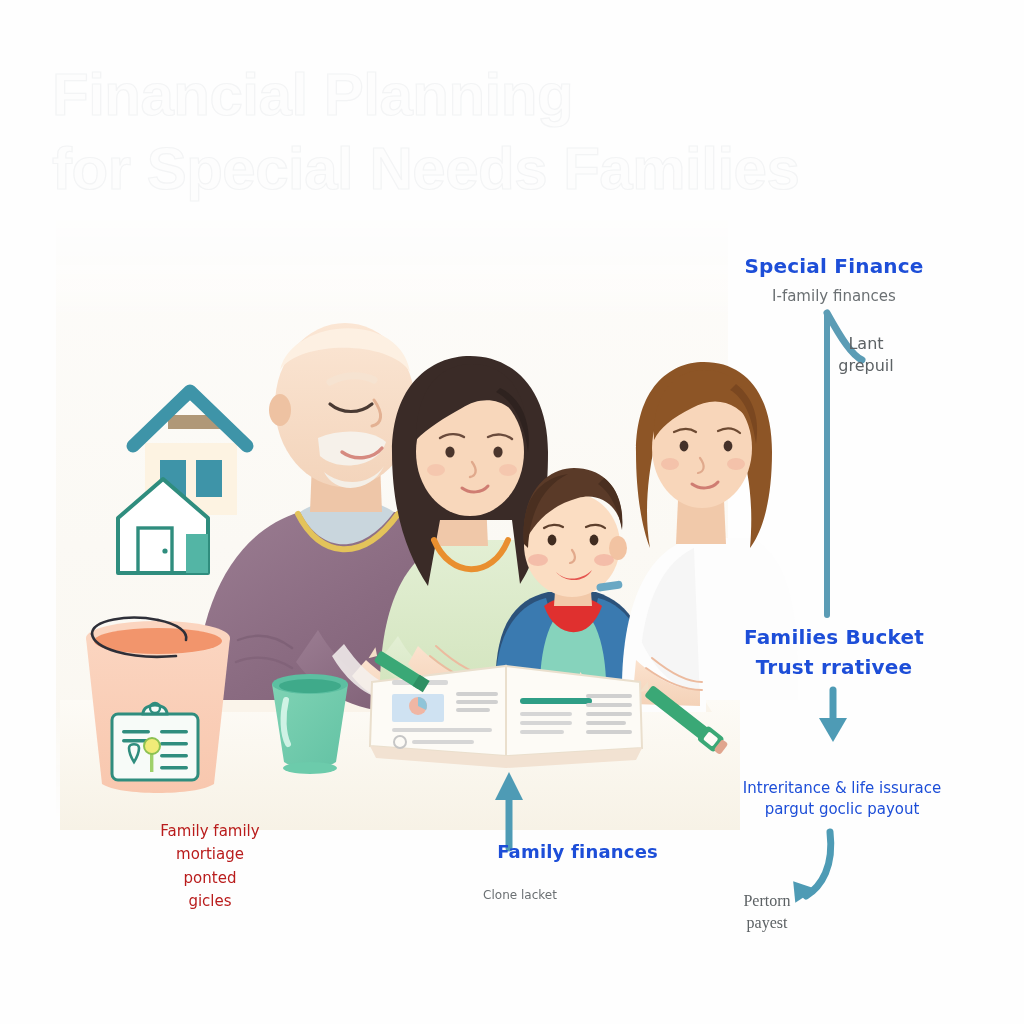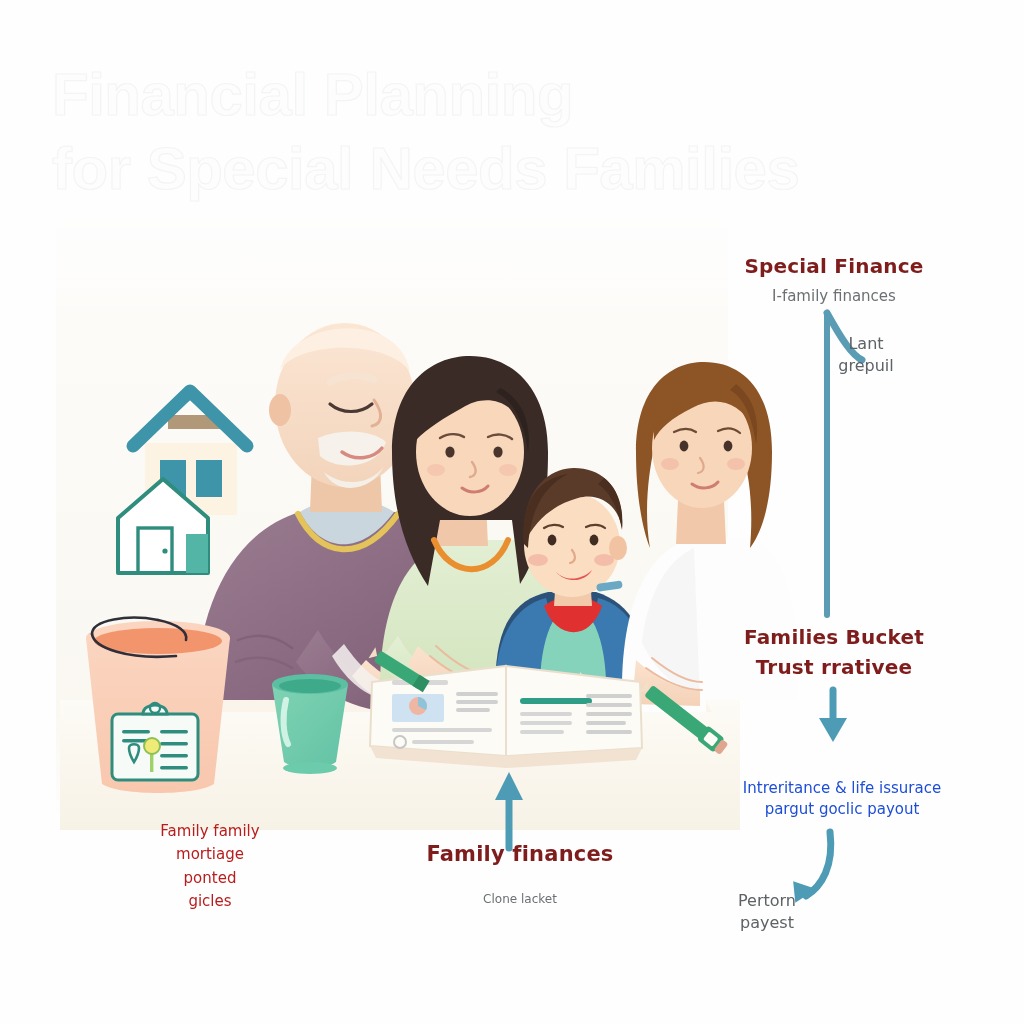--- a/index.html
+++ b/index.html
@@ -39,42 +39,42 @@
 
   
   .ann{
     position:absolute;
     font-family:"DejaVu Sans", sans-serif;
     color:#55595c;
     text-align:center;
     line-height:1.38;
     user-select:none;
   }
-  .ann .hd{font-weight:700;color:#7f1d1d;display:block;}
+  .ann .hd{font-weight:700;color:#1d4ed8;display:block;}
   .ann .sb{display:block;color:#6b7073;}
 
   #ann-special-finance{left:716px;top:253px;width:236px;}
   #ann-special-finance .hd{font-size:20px;letter-spacing:.2px;}
   #ann-special-finance .sb{font-size:15px;margin-top:5px;}
 
   #ann-lant-grepuil{left:811px;top:333px;width:110px;font-size:16px;color:#5d6265;text-align:center;}
   #ann-lant-grepuil span{display:block;}
 
   #ann-special-bucket{left:716px;top:624px;width:236px;}
   #ann-special-bucket .hd{font-size:20px;letter-spacing:.2px;}
   #ann-special-bucket .hd.l2{margin-top:2px;}
 
   #ann-inheritance{left:716px;top:778px;width:252px;font-size:15px;color:#1d4ed8;}
   #ann-inheritance span{display:block;}
 
   #ann-pertorn{left:712px;top:890px;width:110px;font-size:16px;color:#5d6265;}
-  #ann-pertorn span{display:block;}
+  #ann-pertorn span{display:block;font-family:Liberation Serif, serif;}
 
   #ann-family-finances{left:382px;top:840px;width:276px;}
-  #ann-family-finances .hd{font-size:21px;letter-spacing:.2px;}
+  #ann-family-finances .hd{font-size:18px;letter-spacing:.2px;text-align:right;}
   #ann-family-finances .sb{font-size:12px;margin-top:22px;}
 
   #ann-family-mortgage{left:82px;top:820px;width:256px;font-size:15px;color:#b91c1c;line-height:1.55;}
   #ann-family-mortgage span{display:block;}
 </style>
 </head>
 <body>
 
 <div id="stage">
 

